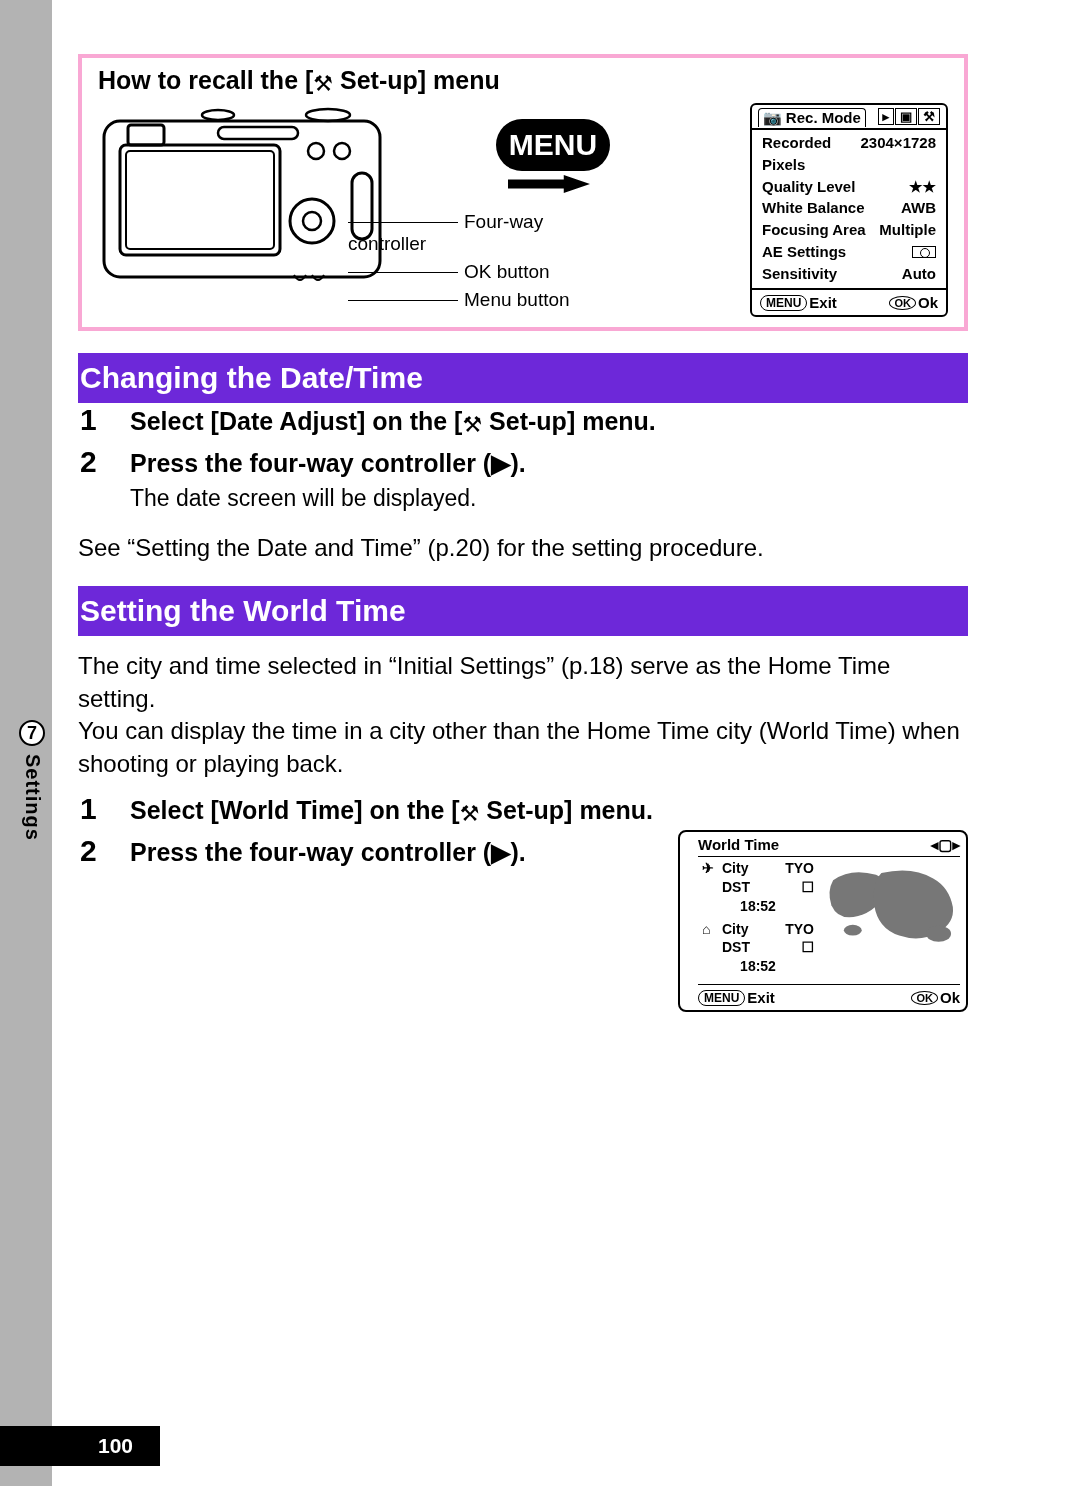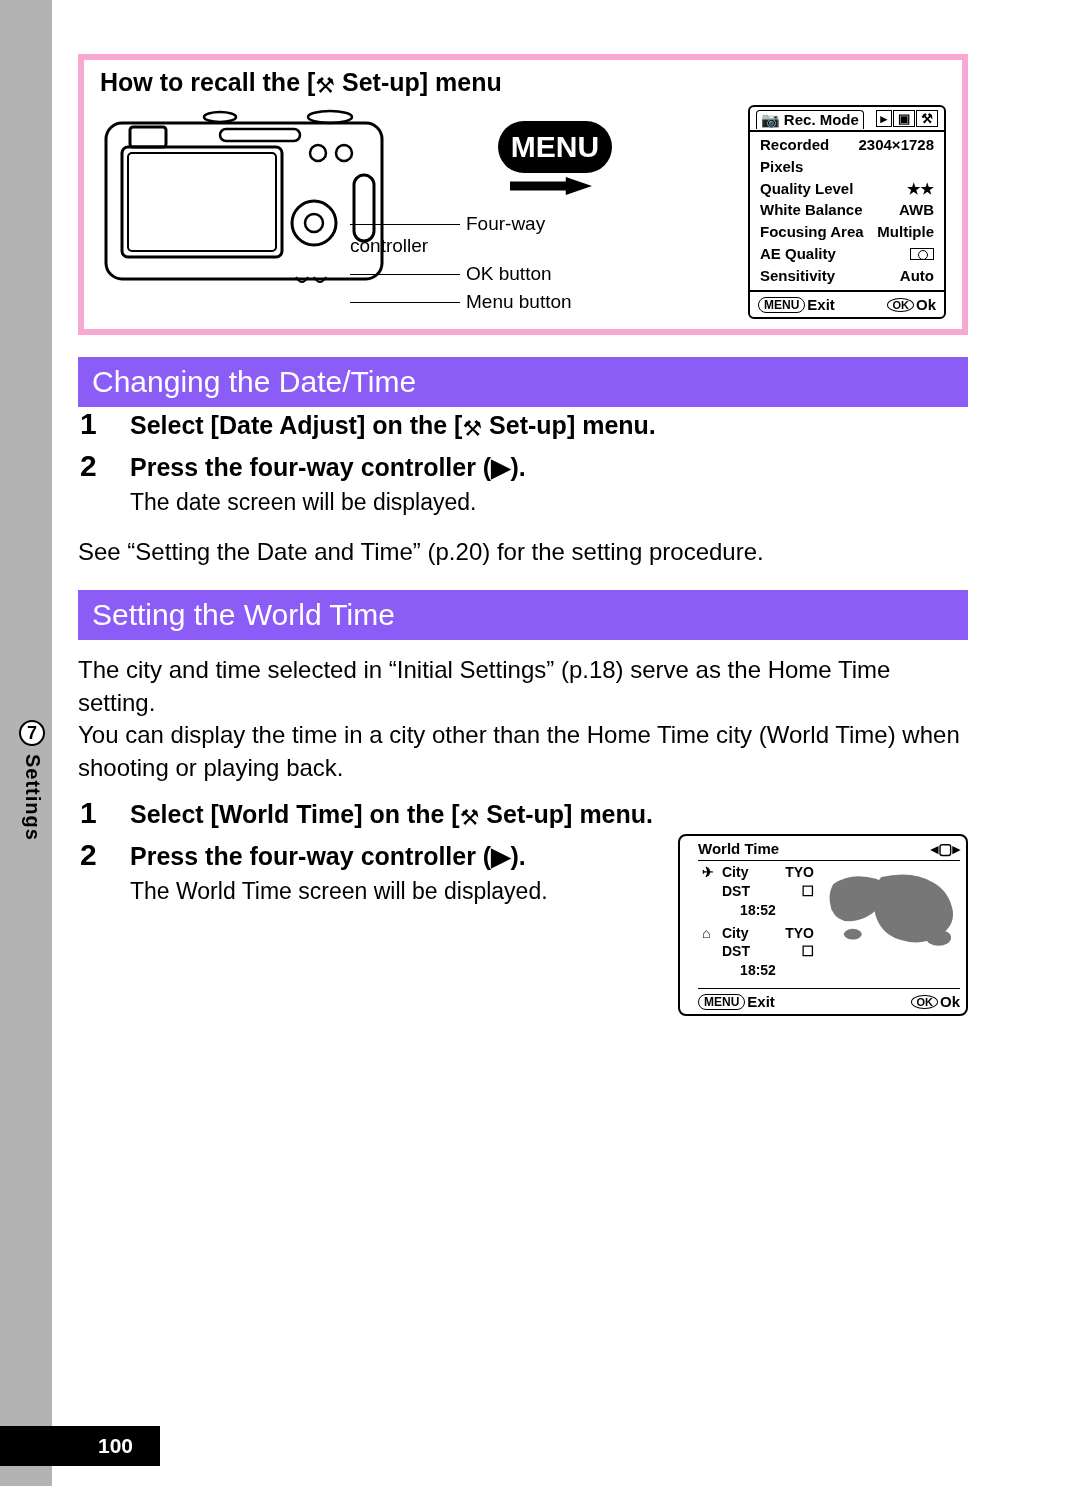--- a/index.html
+++ b/index.html
@@ -16,21 +16,21 @@
     background: #B3B3B3;
   }
   .content {
     position: absolute;
     left: 78px;
     top: 54px;
     width: 890px;
   }
   
   .recall-box {
-    border: 6px solid #f9a8d4;
+    border: 4px solid #f9a8d4;
     padding: 8px 16px 10px 16px;
     margin-bottom: 22px;
   }
   .recall-title {
     font-size: 25px;
     font-weight: bold;
     margin-bottom: 6px;
   }
   .setup-icon {
     display: inline-block;
@@ -129,25 +129,25 @@
     display:inline-block;
     border:1.5px solid #000;
     border-radius:50%;
     padding: 0 4px;
     font-size:11px;
     vertical-align:1px;
     margin-right:2px;
   }
   
   .section-bar {
-    background: #8b5cf6;
+    background: #6d28d9;
     color: #fff;
     font-size: 30px;
-    font-weight: normal;
-    padding: 8px 14px;
+    font-weight: bold;
+    padding: 8px 2px;
     margin-top: 4px;
   }
   .body-text {
     font-size: 24px;
     margin: 14px 0 12px 0;
     line-height: 1.35;
   }
   .steps { margin-left: 2px; }
   .step {
     display:flex;
@@ -349,21 +349,21 @@
             </div>
           <div class="row">
               <span>White Balance</span>
               <span>AWB</span>
             </div>
           <div class="row">
               <span>Focusing Area</span>
               <span>Multiple</span>
             </div>
           <div class="row">
-              <span>AE Quality</span>
+              <span>AE Settings</span>
               <span><span class="metering-icon"></span></span>
             </div>
           <div class="row">
               <span>Sensitivity</span>
               <span>Auto</span>
             </div>
         </div>
         <div class="footer">
           <span><span class="menu-btn-label">MENU</span><span>Exit</span></span>
           <span><span class="ok-oval">OK</span><span>Ok</span></span>
@@ -405,21 +405,20 @@
         <div class="step-title">
           <span>Select [World Time] on the [</span><span class="setup-icon">⚒</span><span> Set-up] menu.</span>
         </div>
       </div>
     </div>
     <div class="step">
       <div class="step-num">2</div>
       <div class="step-body wt-row">
         <div style="flex:1">
           <div class="step-title">Press the four-way controller (▶).</div>
-          <div class="step-sub">The World Time screen will be displayed.</div>
         </div>
 
         <div class="wt-screen">
           <div class="wt-header">
             <span>World Time</span>
             <span>◂▢▸</span>
           </div>
           <div class="wt-body">
             <div class="wt-left">
               <div class="group">

